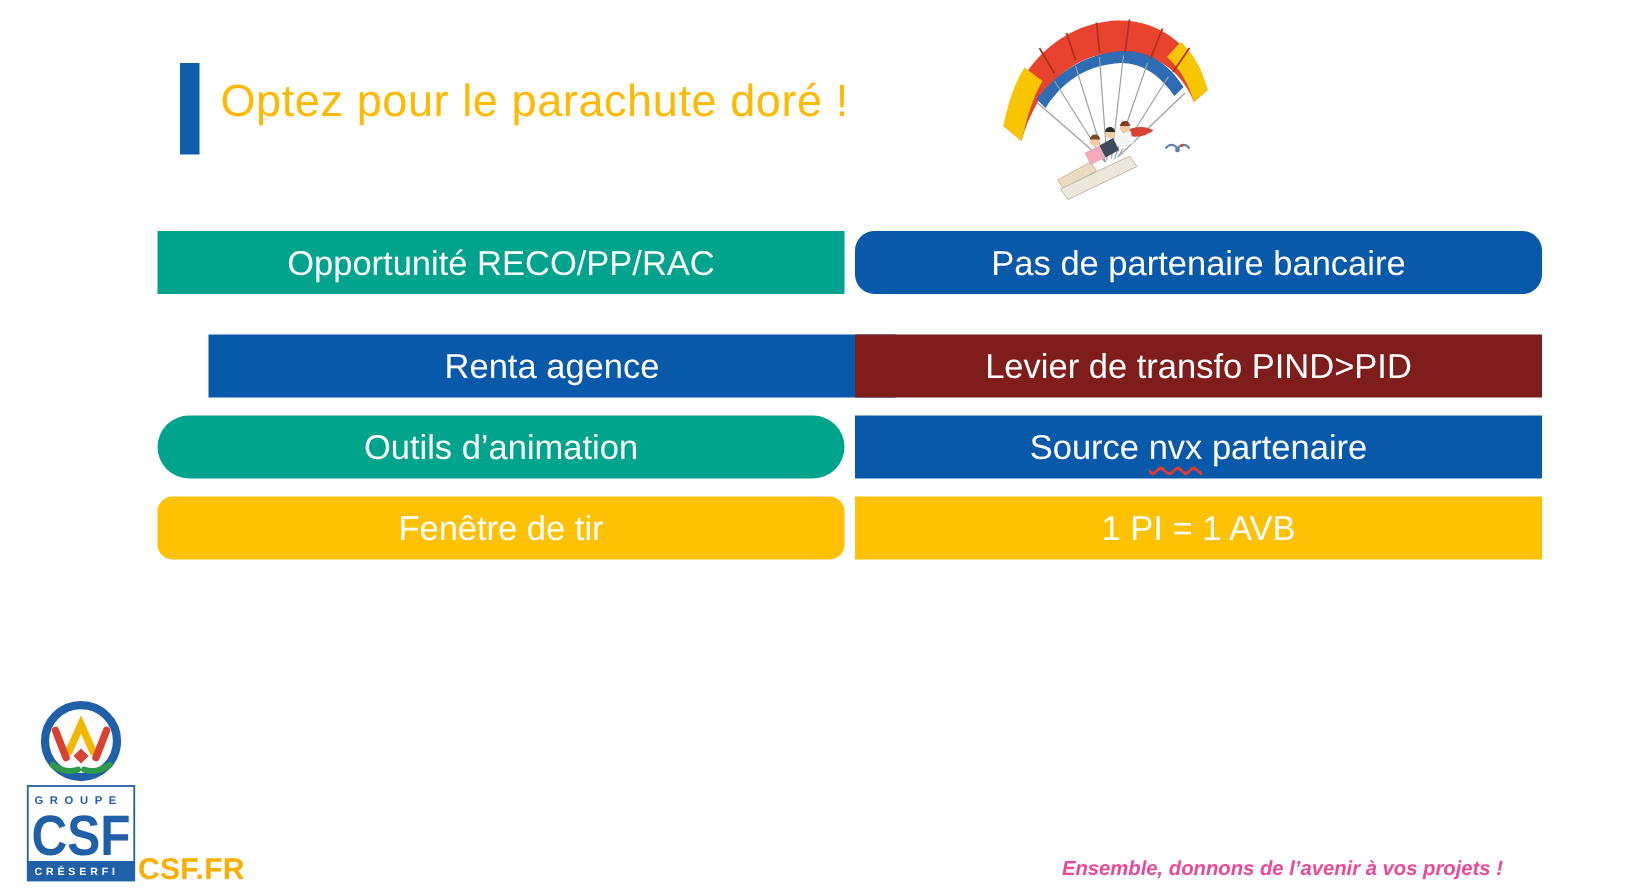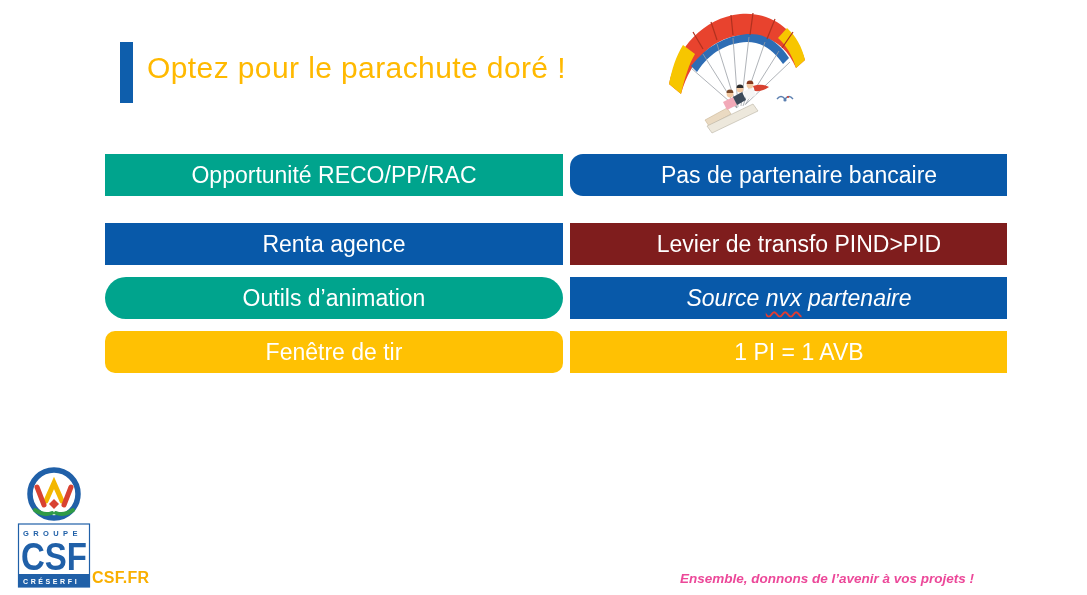--- a/index.html
+++ b/index.html
@@ -1,18 +1,18 @@
 <!DOCTYPE html>
 <html><head>
 <meta charset="utf-8">
 <style>
   html,body{margin:0;padding:0;background:#fff;}
   .slide{
     position:relative;width:1007px;height:595px;background:#fff;
-    font-family:"Liberation Sans",sans-serif;overflow:hidden;
+    font-family:"Liberation Sans",sans-serif;overflow:hidden;padding-left:28px;
   }
   
   .accent-bar{position:absolute;left:120px;top:42px;width:13px;height:61px;background:#0E5EAC;}
   .page-title{
     position:absolute;left:147px;top:51px;margin:0;
     font-size:30px;font-weight:400;color:#FFB900;letter-spacing:.4px;white-space:nowrap;
   }
   
   .parachute{position:absolute;left:655px;top:2px;width:168px;height:140px;}
   
@@ -24,21 +24,21 @@
   .col-left{left:105px;width:458px;}
   .col-right{left:570px;width:458px;}
   .r0{top:154px}.r1{top:223px}.r2{top:277px}.r3{top:331px}
   .spellcheck{
     text-decoration-line:underline;text-decoration-style:wavy;
     text-decoration-color:#E03C31;text-decoration-thickness:1.5px;
     text-underline-offset:5px;text-decoration-skip-ink:none;
   }
   
   .csf-logo{position:absolute;left:14px;top:463px;width:80px;height:127px;}
-  .website{position:absolute;left:92px;top:569px;font-size:16px;font-weight:700;color:#F9AF00;letter-spacing:.2px;}
+  .website{position:absolute;left:92px;top:569px;font-size:20px;font-weight:700;color:#F9AF00;letter-spacing:.2px;}
   .tagline{position:absolute;right:33px;top:571px;font-size:13.5px;font-weight:700;font-style:italic;color:#1060B0;white-space:nowrap;}
 </style>
 </head>
 <body>
 
 <div class="slide">
 
   <div class="accent-bar" style="background-color: rgb(14, 94, 172);"></div>
   <h1 class="page-title" style="color: rgb(255, 185, 0);">Optez pour le parachute doré !</h1>
 
@@ -89,37 +89,37 @@
     <g>
       <path d="M 122 97 Q 126 92 130 97 Q 134 92 138 97" stroke="#5B7FB0" stroke-width="1.4" fill="none"></path>
       <circle cx="130" cy="98" r="1.6" fill="#5B7FB0"></circle>
       <circle cx="133" cy="95" r="1" fill="#D84231"></circle>
     </g>
   </svg>
 
   <div class="cell col-left r0" style="background-color: rgb(0, 164, 141);">
     <span>Opportunité RECO/PP/RAC</span>
   </div>
-  <div class="cell col-left r1" style="background-color: rgb(8, 89, 169);">
+  <div class="cell col-left r1" style="background-color: rgb(8, 89, 169); margin-left: 34px;">
     <span>Renta agence</span>
   </div>
   <div class="cell col-left r2" style="background-color: rgb(0, 164, 141); border-radius: 21px;">
     <span>Outils d’animation</span>
   </div>
   <div class="cell col-left r3" style="background-color: rgb(255, 193, 3); border-radius: 10px;">
     <span>Fenêtre de tir</span>
   </div>
 
   <div class="cell col-right r0" style="background-color: rgb(8, 89, 169); border-radius: 13px;">
     <span>Pas de partenaire bancaire</span>
   </div>
   <div class="cell col-right r1" style="background-color: #7f1d1d;">
     <span>Levier de transfo PIND&gt;PID</span>
   </div>
-  <div class="cell col-right r2" style="background-color: rgb(8, 89, 169); font-style: italic;">
+  <div class="cell col-right r2" style="background-color: rgb(8, 89, 169);">
     <span>Source </span>
       <span class="spellcheck">nvx</span>
       <span> partenaire</span>
   </div>
   <div class="cell col-right r3" style="background-color: rgb(255, 193, 3);">
     <span>1 PI = 1 AVB</span>
   </div>
 
   <svg class="csf-logo" viewBox="0 0 80 127" aria-hidden="true">
 

